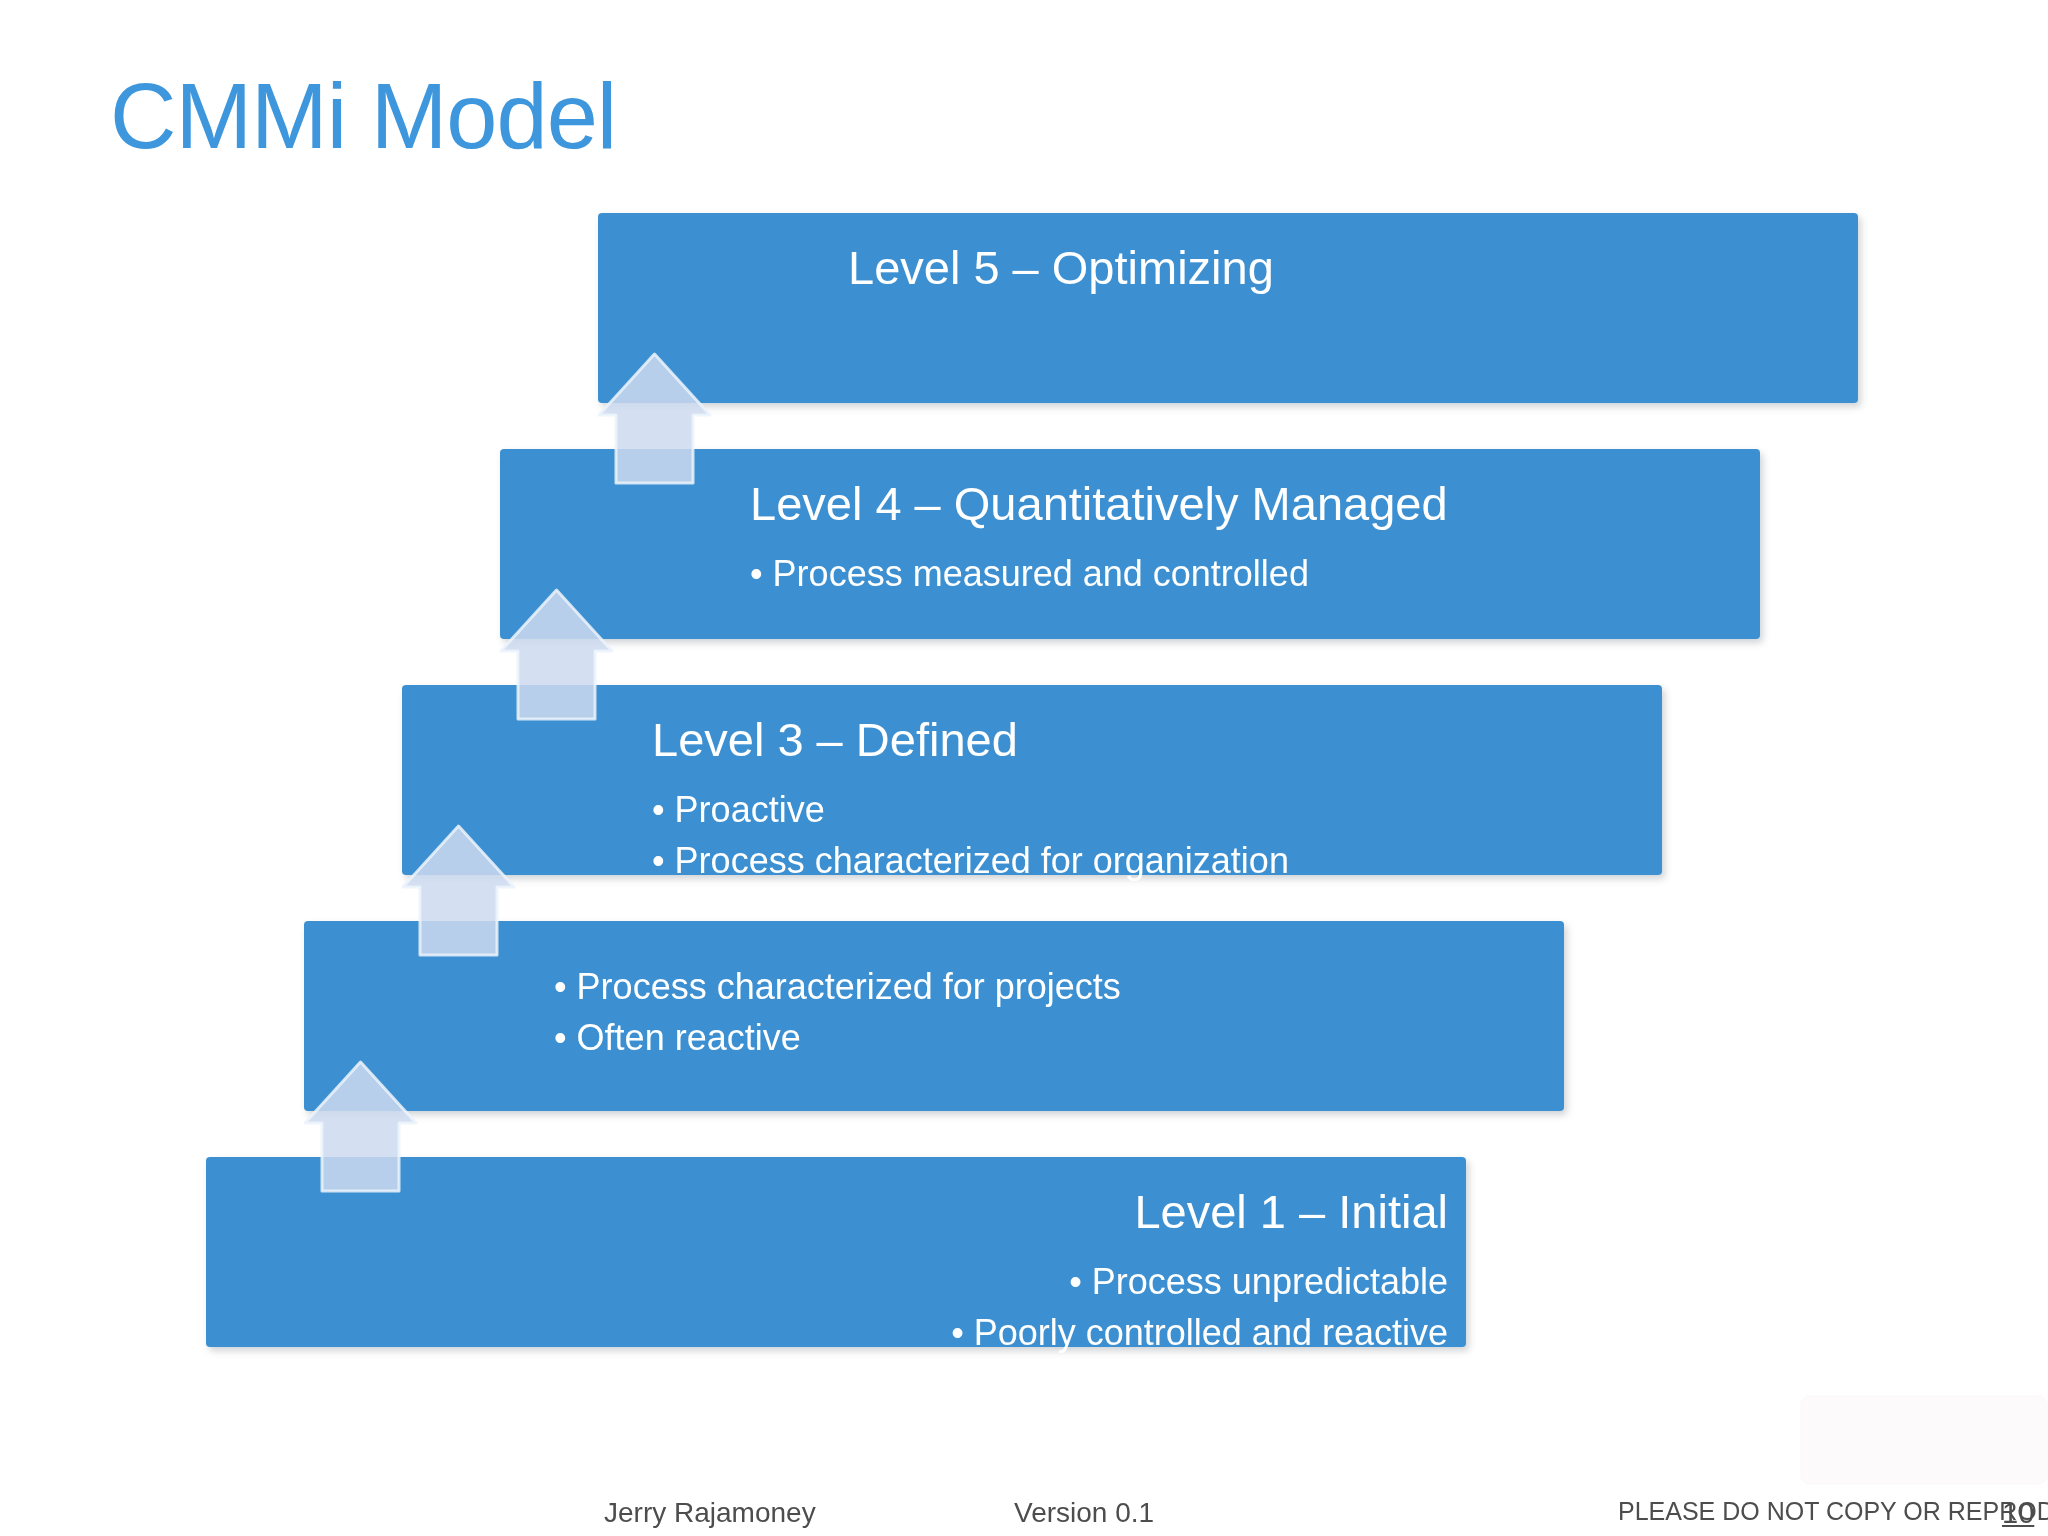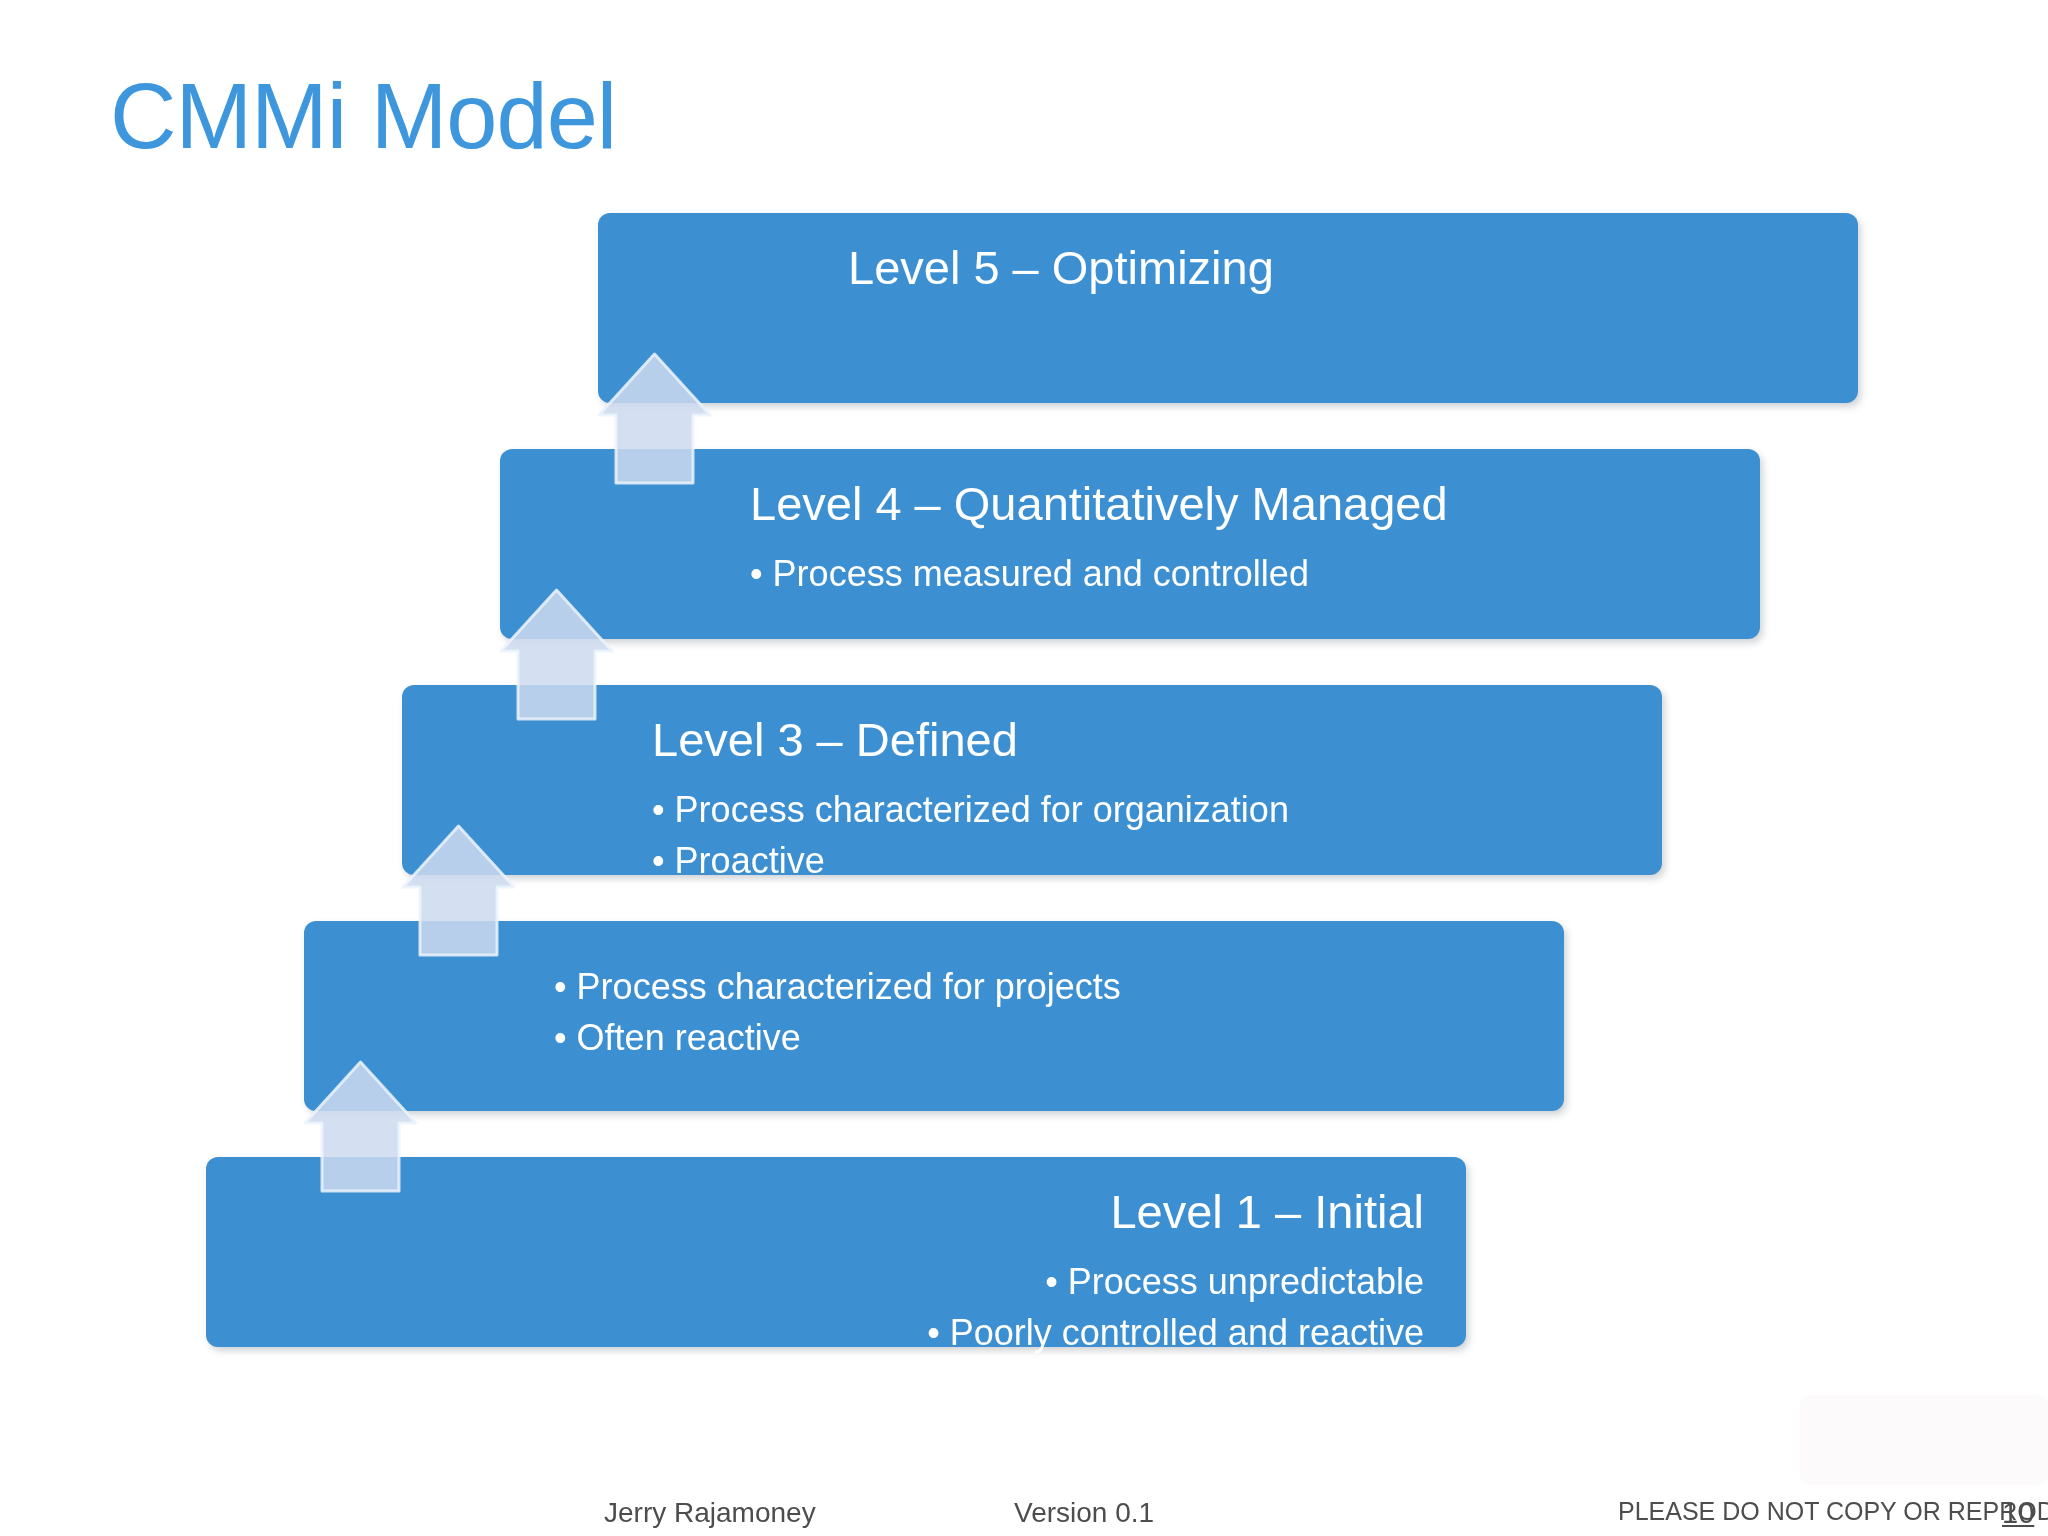--- a/index.html
+++ b/index.html
@@ -8,24 +8,24 @@
     background:#ffffff;
     font-family:"Liberation Sans", sans-serif;
   }
   .slide-title{
     position:absolute;left:110px;top:64px;
     font-size:92px;line-height:1.15;font-weight:400;
     color:#3E97DC;letter-spacing:-1px;white-space:nowrap;margin:0;
   }
   .level-box{
     position:absolute;width:1260px;height:190px;
-    background:#3C90D1;border-radius:12px;
+    background:#3C90D1;border-radius:4px;
     box-shadow:3px 4px 7px rgba(90,100,110,0.28);
     color:#ffffff;box-sizing:border-box;
-    padding:26px 42px 0 250px;
+    padding:26px 18px 0 250px;
   }
   .level-heading{
     font-size:47px;line-height:1.25;font-weight:400;white-space:nowrap;
   }
   .level-bullets{margin-top:14px;}
   .level-bullet{
     font-size:36px;line-height:1.42;font-weight:400;white-space:nowrap;
   }
   .level-bullet::before{content:"• ";}
   .step-arrow{position:absolute;width:117px;height:134px;}
@@ -52,22 +52,22 @@
 <div class="level-box" style="left:500px;top:449px;">
   <div class="level-heading">Level 4 – Quantitatively Managed</div>
   <div class="level-bullets">
     <div class="level-bullet">Process measured and controlled</div>
   </div>
 </div>
 
 <div class="level-box" style="left:402px;top:685px;">
   <div class="level-heading">Level 3 – Defined</div>
   <div class="level-bullets">
+    <div class="level-bullet">Proactive</div>
     <div class="level-bullet">Process characterized for organization</div>
-    <div class="level-bullet">Proactive</div>
   </div>
 </div>
 
 <div class="level-box" style="left:304px;top:921px;">
   <div class="level-bullets">
     <div class="level-bullet">Process characterized for projects</div>
     <div class="level-bullet">Often reactive</div>
   </div>
 </div>
 

